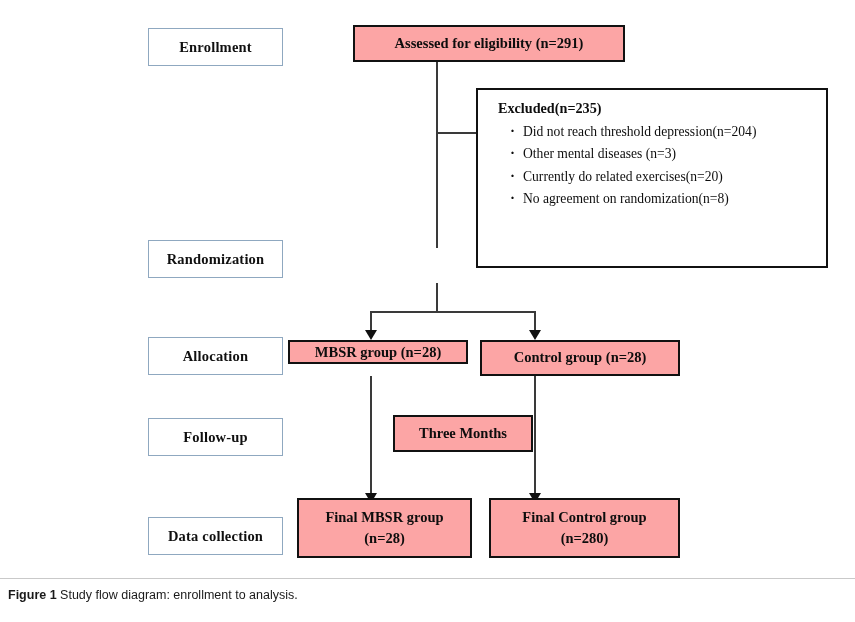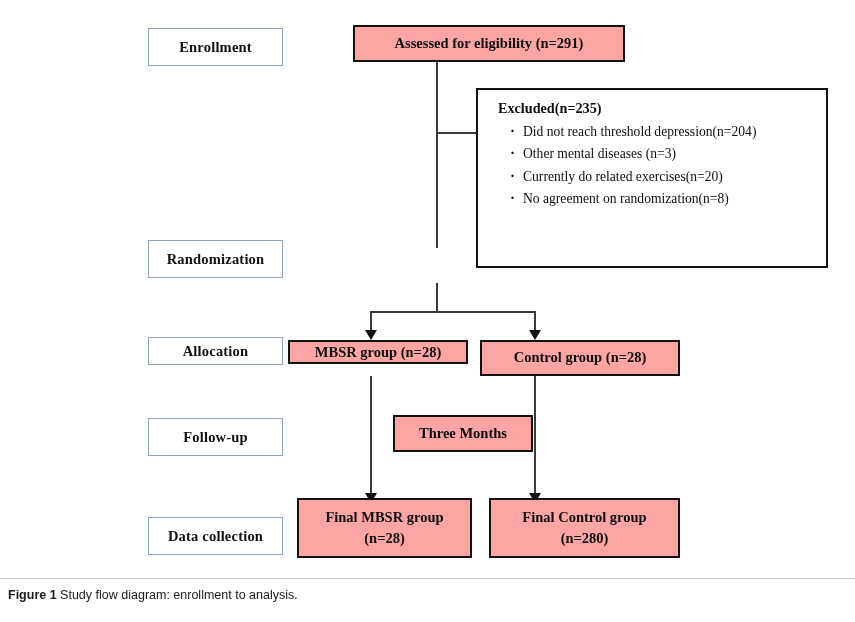--- a/index.html
+++ b/index.html
@@ -141,21 +141,21 @@
 <div id="page">
 
   <div class="stage-label" style="left:148px; top:28px; width:135px; height:38px;">
     <span>Enrollment</span>
   </div>
 
   <div class="stage-label" style="left:148px; top:240px; width:135px; height:38px;">
     <span>Randomization</span>
   </div>
 
-  <div class="stage-label" style="left:148px; top:337px; width:135px; height:28px;">
+  <div class="stage-label" style="left:148px; top:337px; width:135px; height:38px;">
     <span>Allocation</span>
   </div>
 
   <div class="stage-label" style="left:148px; top:517px; width:135px; height:38px;">
     <span>Data collection</span>
   </div>
 
   <div class="stage-label" style="left:148px; top:418px; width:135px; height:38px;">
     <span>Follow-up</span>
   </div>

